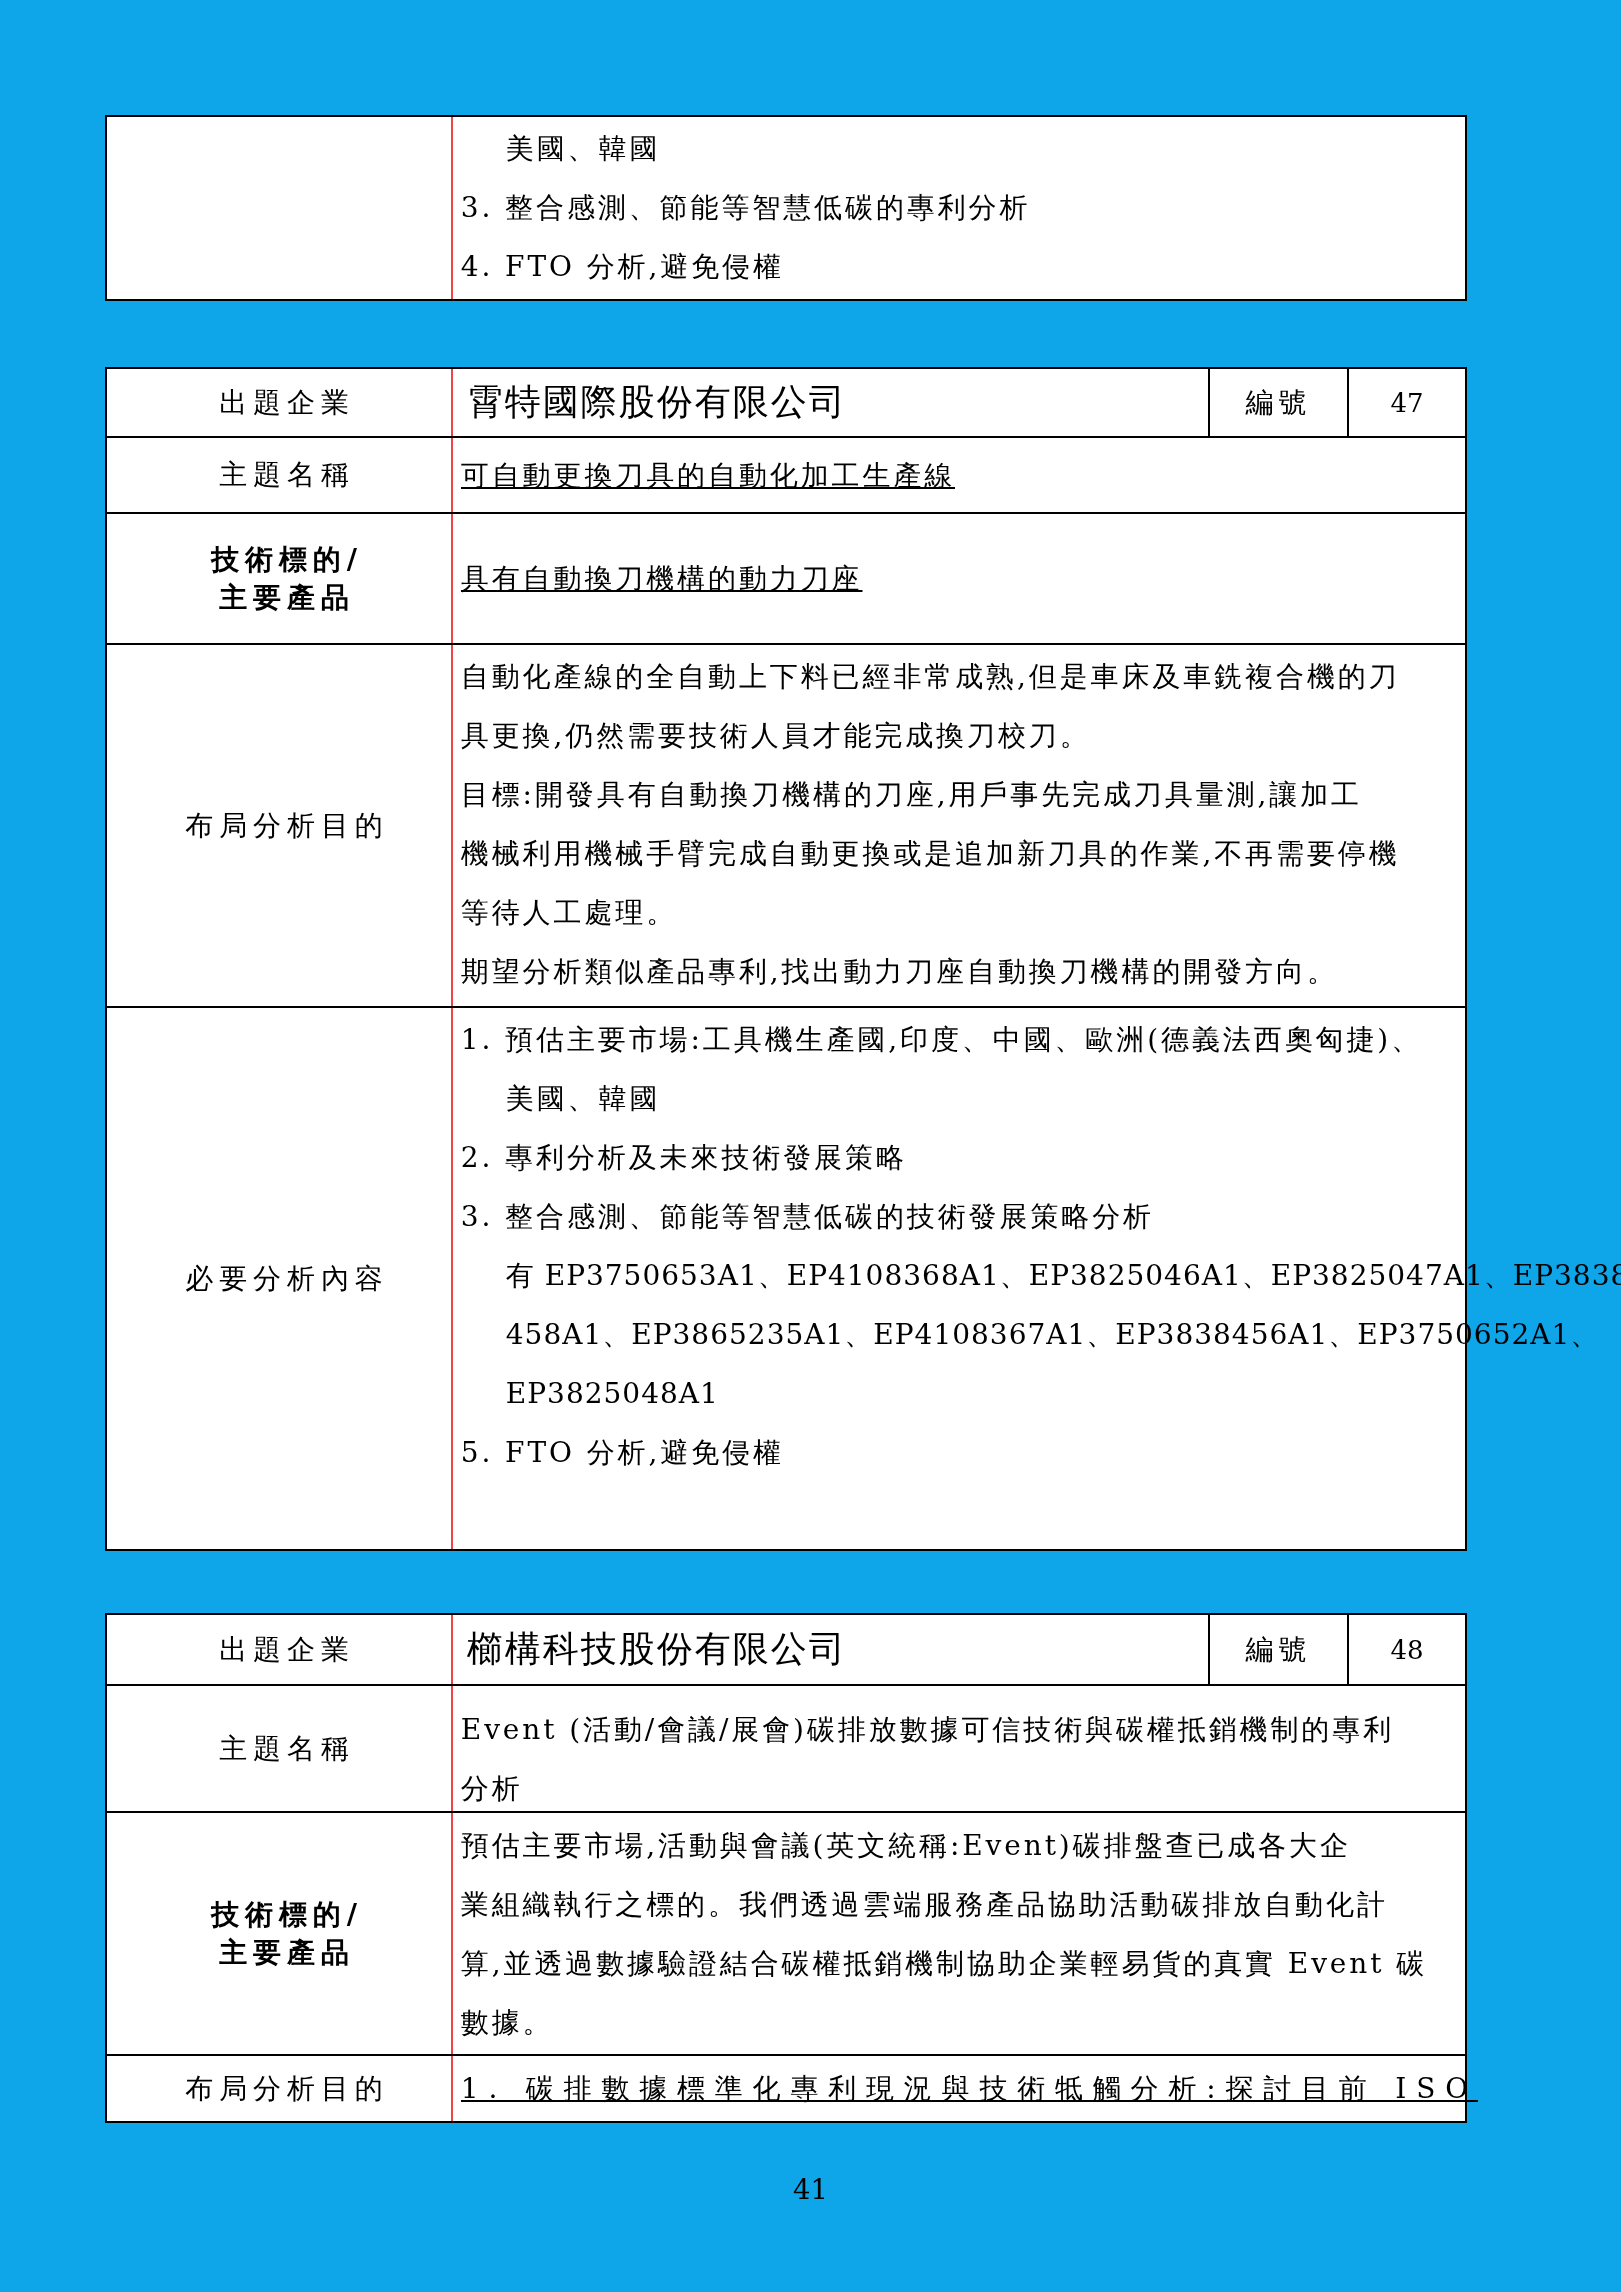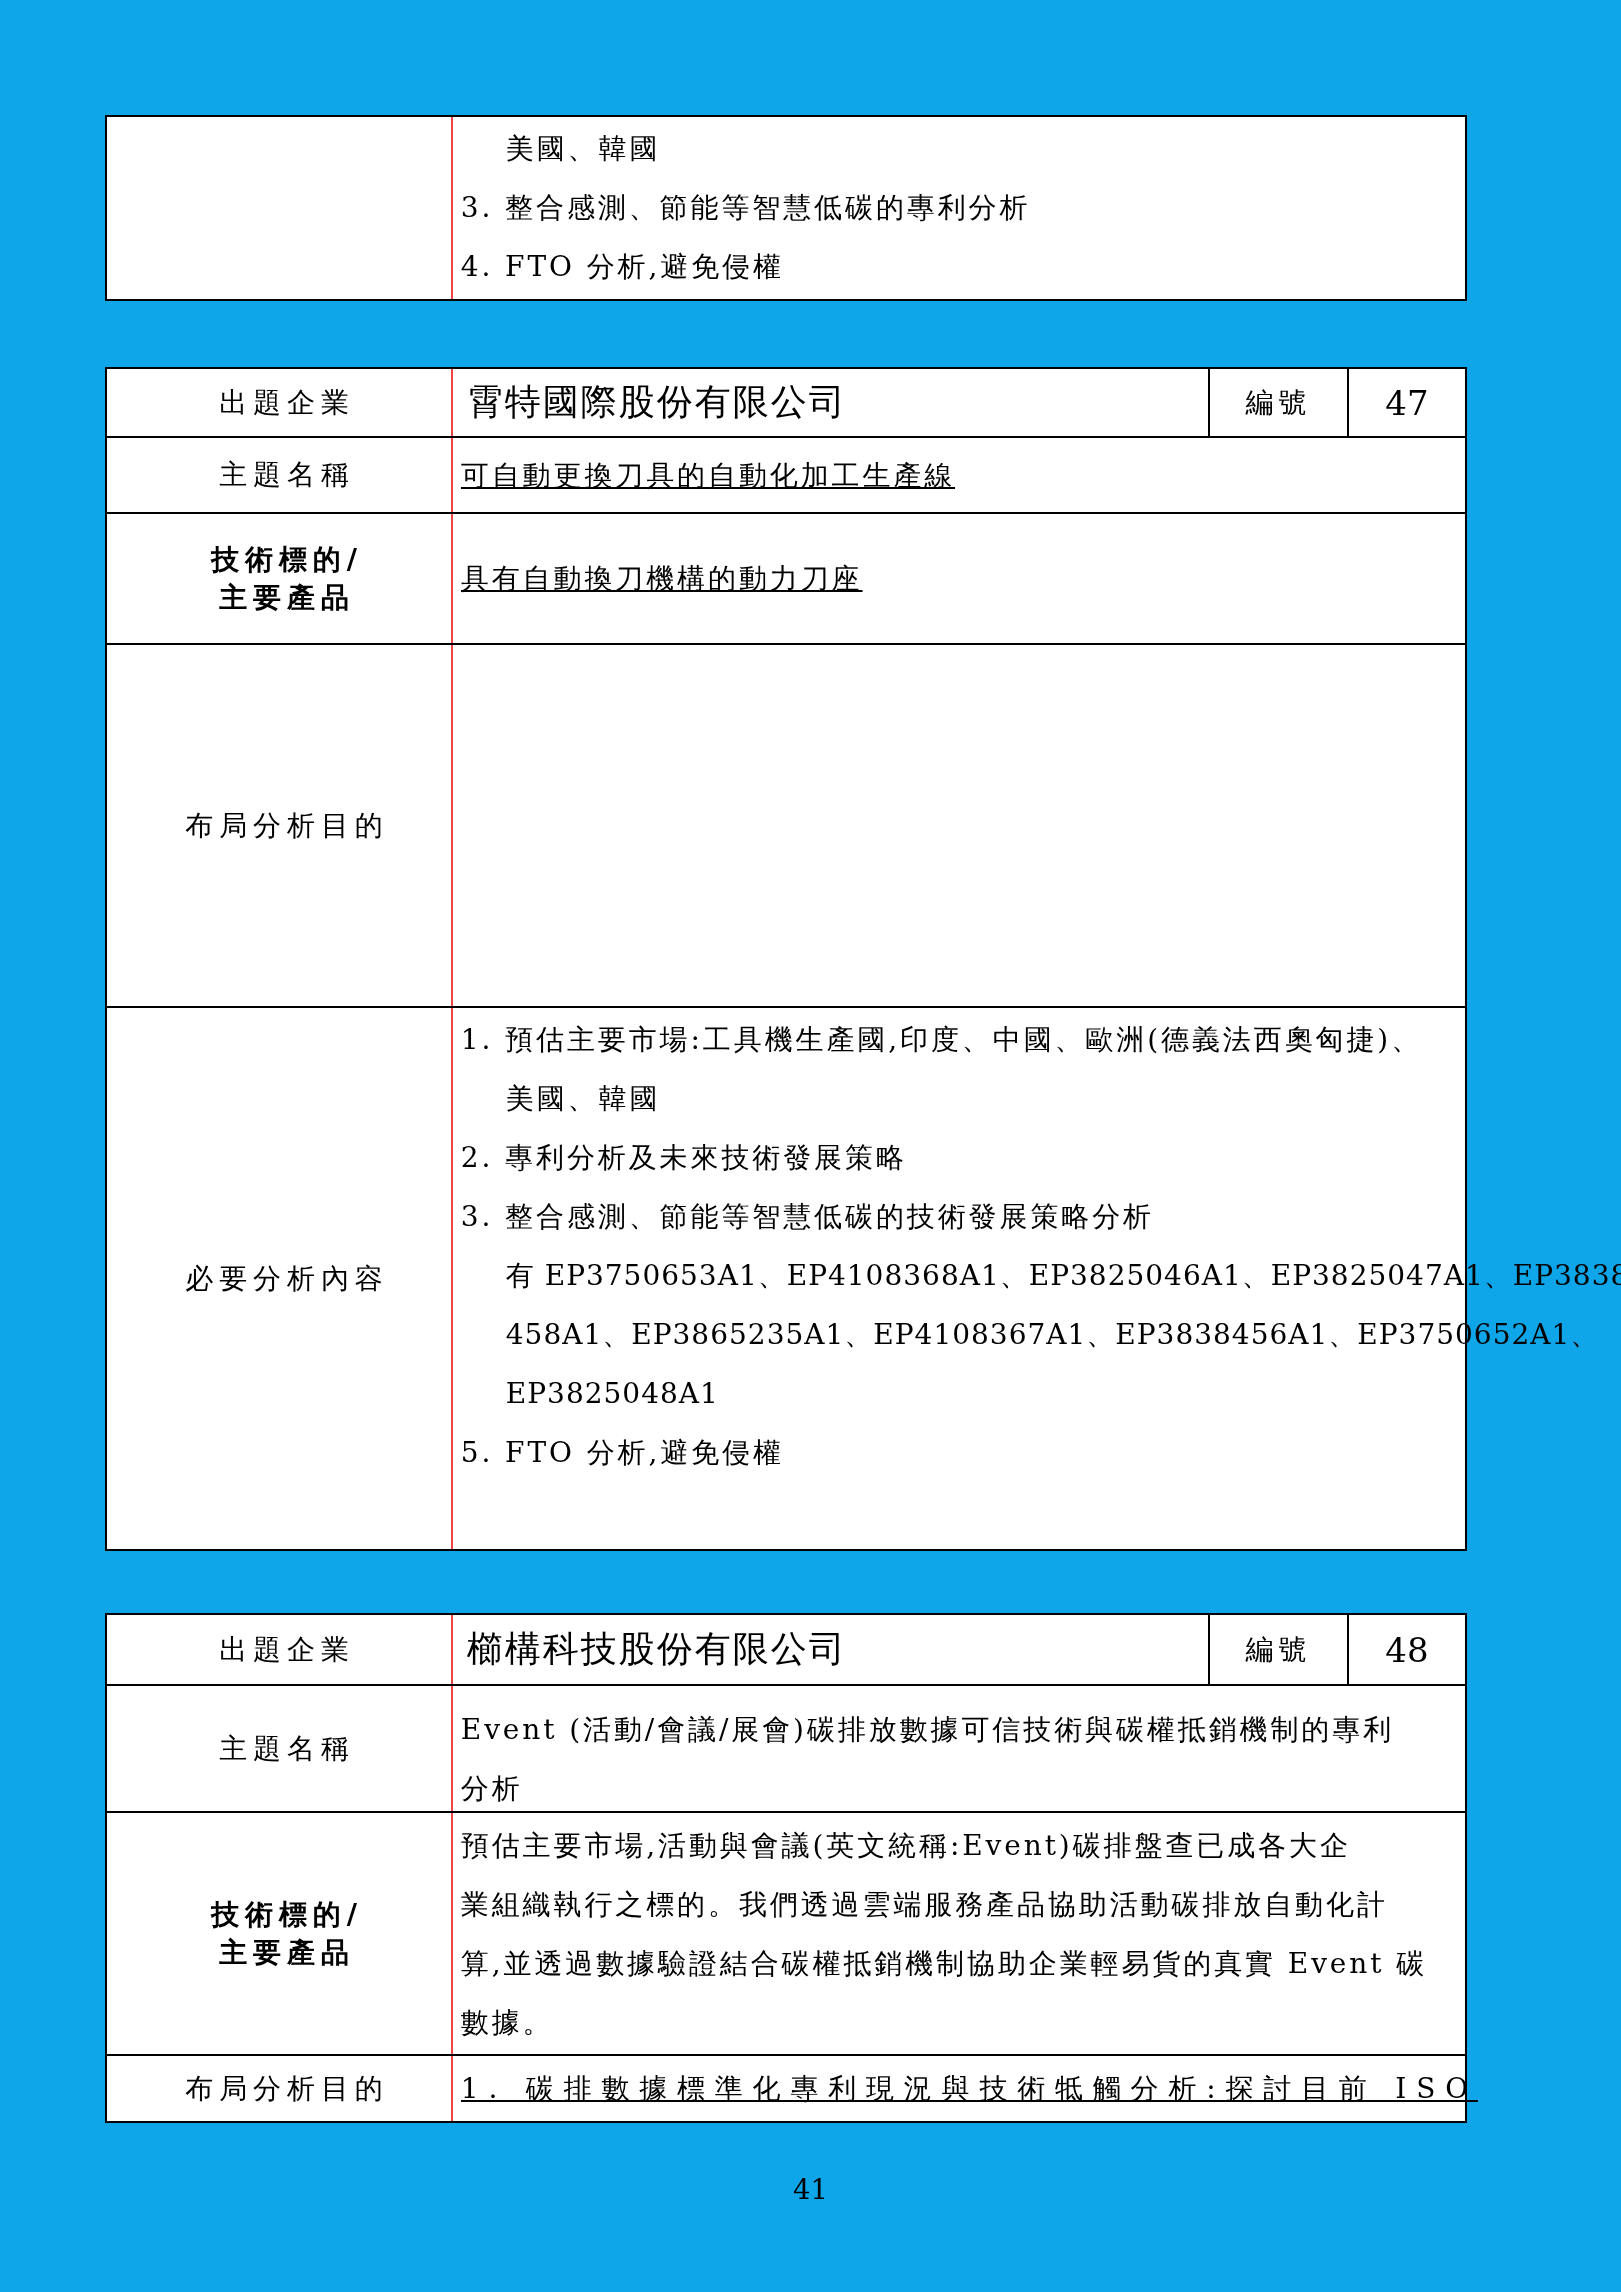--- a/index.html
+++ b/index.html
@@ -59,21 +59,21 @@
     flex:0 0 139px;
     box-sizing:border-box;
     border-right:2px solid #000;
     display:flex; align-items:center; justify-content:center;
     font-size:28px;
     letter-spacing:4.9px;
   }
   .no-val {
     flex:1;
     display:flex; align-items:center; justify-content:center;
-    font-size:34px;
+    font-size:26px;
     border-radius:29px;
   }
   .line {
     height:59px;
     line-height:59px;
     white-space:nowrap;
     overflow:hidden;
     letter-spacing:2.9px;
   }
   .line.latin { letter-spacing:1px; }
@@ -121,20 +121,28 @@
       <div class="lbl two">
         <span>技術標的/</span>
         <span>主要產品</span>
       </div>
       <div class="val center">
         <span class="line">具有自動換刀機構的動力刀座</span>
       </div>
     </div>
     <div class="trow" style="height:363px;">
       <div class="lbl">布局分析目的</div>
+      <div class="val">
+        <div class="line">自動化產線的全自動上下料已經非常成熟,但是車床及車銑複合機的刀</div>
+        <div class="line">具更換,仍然需要技術人員才能完成換刀校刀。</div>
+        <div class="line">目標:開發具有自動換刀機構的刀座,用戶事先完成刀具量測,讓加工</div>
+        <div class="line">機械利用機械手臂完成自動更換或是追加新刀具的作業,不再需要停機</div>
+        <div class="line">等待人工處理。</div>
+        <div class="line">期望分析類似產品專利,找出動力刀座自動換刀機構的開發方向。</div>
+      </div>
     </div>
     <div class="trow" style="height:541px;">
       <div class="lbl">必要分析內容</div>
       <div class="val">
         <div class="line">1. 預估主要市場:工具機生產國,印度、中國、歐洲(德義法西奧匈捷)、</div>
         <div class="line indent">美國、韓國</div>
         <div class="line">2. 專利分析及未來技術發展策略</div>
         <div class="line">3. 整合感測、節能等智慧低碳的技術發展策略分析</div>
         <div class="line indent latin">有 EP3750653A1、EP4108368A1、EP3825046A1、EP3825047A1、EP3838</div>
         <div class="line indent latin">458A1、EP3865235A1、EP4108367A1、EP3838456A1、EP3750652A1、</div>

